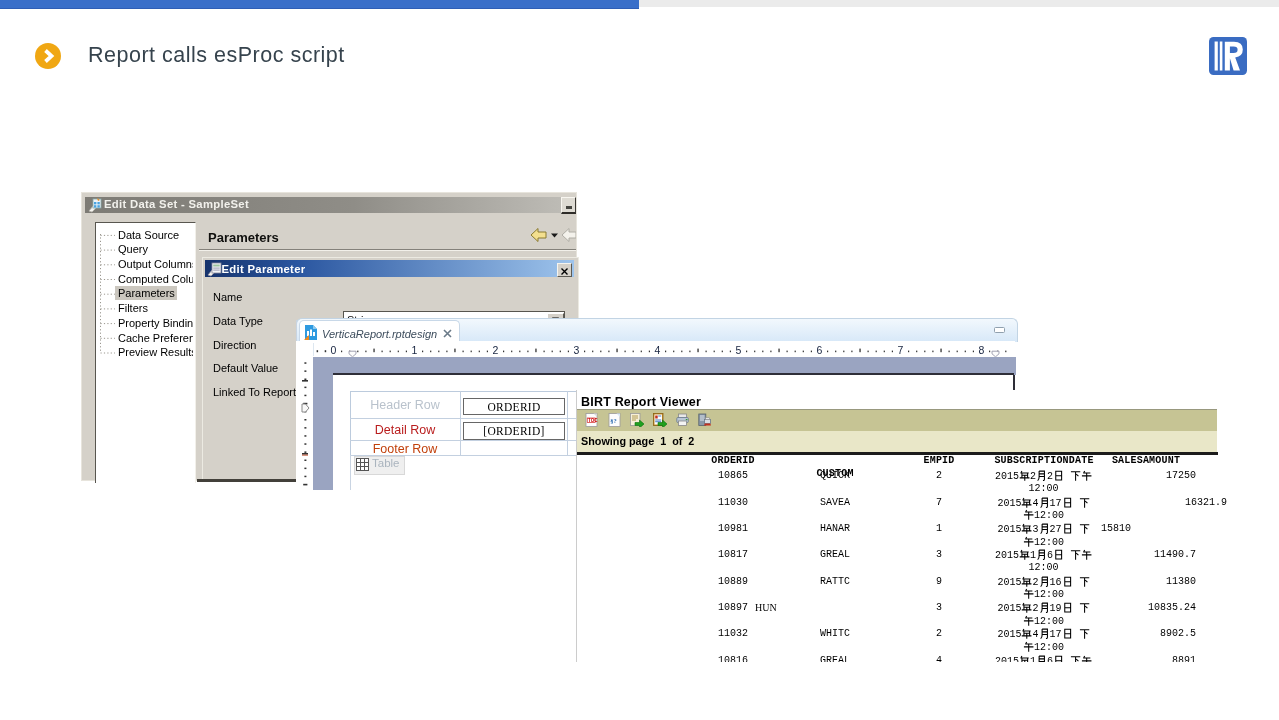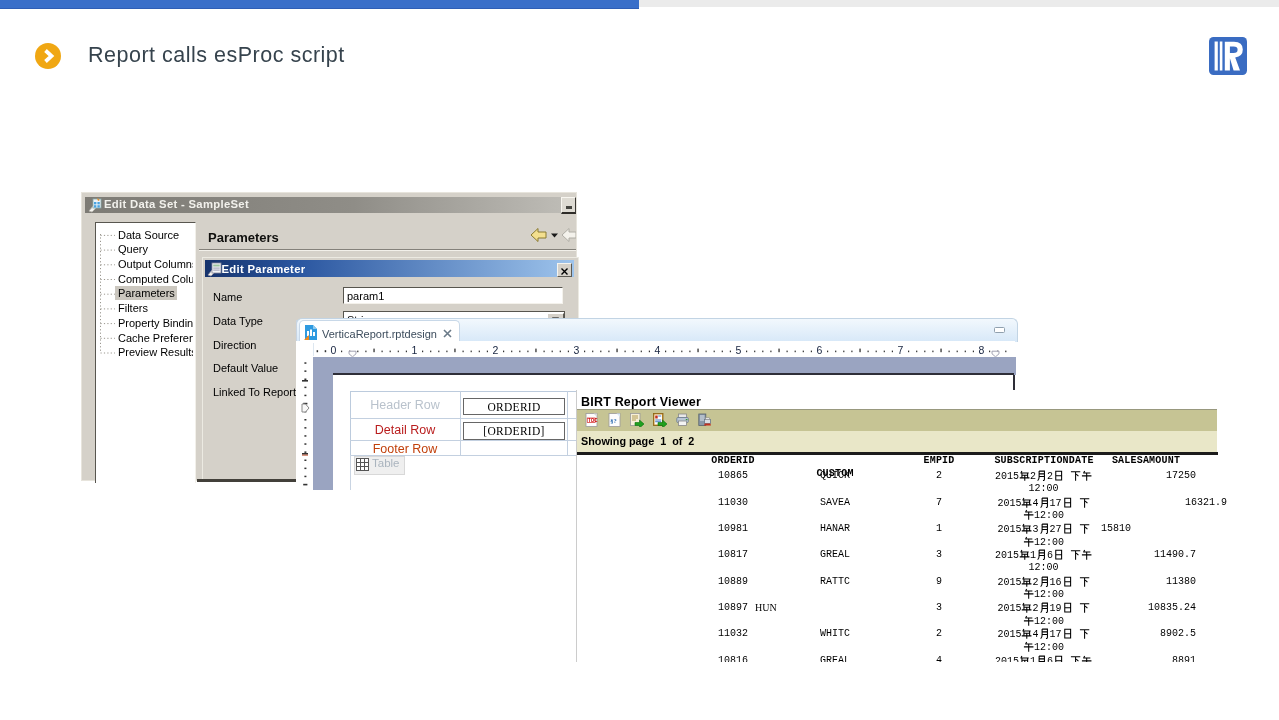--- a/index.html
+++ b/index.html
@@ -99,23 +99,20 @@
       <svg width="13" height="12" viewBox="0 0 13 12">
           <path d="M3.5 2.5 L9.5 8.5 M9.5 2.5 L3.5 8.5" stroke="#000" stroke-width="1.4"></path>
         </svg>
     </div>
     <div class="ab" style="left:10px;top:33px;font-size:11px;">Name</div>
     <div class="ab" style="left:10px;top:57px;font-size:11px;">Data Type</div>
     <div class="ab" style="left:10px;top:81px;font-size:11px;">Direction</div>
     <div class="ab" style="left:10px;top:104px;font-size:11px;">Default Value</div>
     <div class="ab" style="left:10px;top:128px;font-size:11px;white-space:nowrap;">Linked To Report Parameter</div>
 
-    <div class="ab" style="left:140px;top:29px;width:218px;height:15px;background:#fff;border:1px solid #57554e;border-right-color:#f4f2ec;border-bottom-color:#f4f2ec;">
-      <div class="ab" style="left:3px;top:1.5px;font-size:11px;">param1</div>
-    </div>
 
     <div class="ab" style="left:140px;top:53px;width:220px;height:16px;background:#fff;border:1px solid #57554e;">
       <div class="ab" style="left:3px;top:1.5px;font-size:11px;">String</div>
       <div class="ab" style="left:203px;top:1px;width:15px;height:13px;background:#d5d1c9;border:1px solid #fff;border-right-color:#5c5a54;border-bottom-color:#5c5a54;">
         <svg width="15" height="13" viewBox="0 0 15 13">
             <path d="M4 2.5 h7 l-3.5 4 z" fill="#000"></path>
           </svg>
       </div>
     </div>
   </div>
@@ -128,21 +125,21 @@
 
     <div class="ab" style="left:3px;top:2px;width:159px;height:21px;background:#fff;border:1px solid #c8d8e8;border-bottom:none;border-radius:5px 5px 0 0;"></div>
     <svg class="ab" style="left:8px;top:7px;" width="14" height="15" viewBox="0 0 14 15">
       <path d="M1 0 h8 l4 4 v11 h-12 z" fill="#2e9ae0"></path>
       <path d="M9 0 l4 4 h-4 z" fill="#8cc8ee"></path>
       <rect x="3" y="6" width="2" height="5" fill="#fff"></rect>
         <rect x="6" y="4.5" width="2" height="6.5" fill="#fff"></rect>
         <rect x="9" y="7" width="2" height="4" fill="#fff"></rect>
       <path d="M0 15 l5 -5 v5 z" fill="#f08a1e"></path>
     </svg>
-    <div class="ab" style="left:26px;top:9.5px;font-size:11px;color:#3c4c5c;">VerticaReport.rptdesign</div>
+    <div class="ab" style="left:26px;top:9.5px;font-size:11px;color:#3c4c5c;font-style:italic;">VerticaReport.rptdesign</div>
     <svg class="ab" style="left:146px;top:9.5px;" width="11" height="11" viewBox="0 0 11 11">
       <path d="M2 2 L9 9 M9 2 L2 9" stroke="#6a7a88" stroke-width="1.6"></path>
     </svg>
 
     <div class="ab" style="left:698px;top:9px;width:9px;height:3.5px;border:1.2px solid #90a0ae;border-radius:1.5px;background:#fff;"></div>
 
     <div class="ab" style="left:5px;top:23px;width:714px;height:16px;background:#fff;"></div>
     <div class="ab" style="left:5px;top:25px;width:13px;height:13px;background:#dde7f0;"></div>
     <div class="ab" style="left:5px;top:39px;width:13px;height:8px;background:#ccd4dc;"></div>
     <svg class="ab" id="hruler" style="left:18px;top:23px;" width="700" height="16" viewBox="0 0 700 16">

